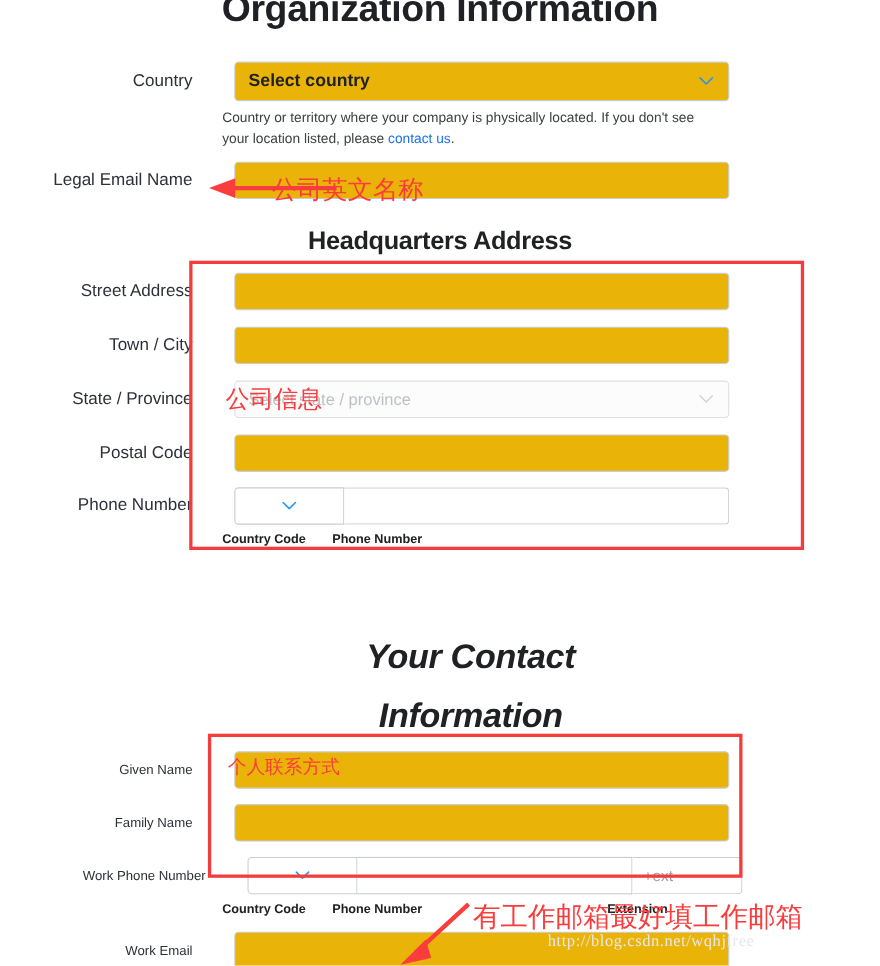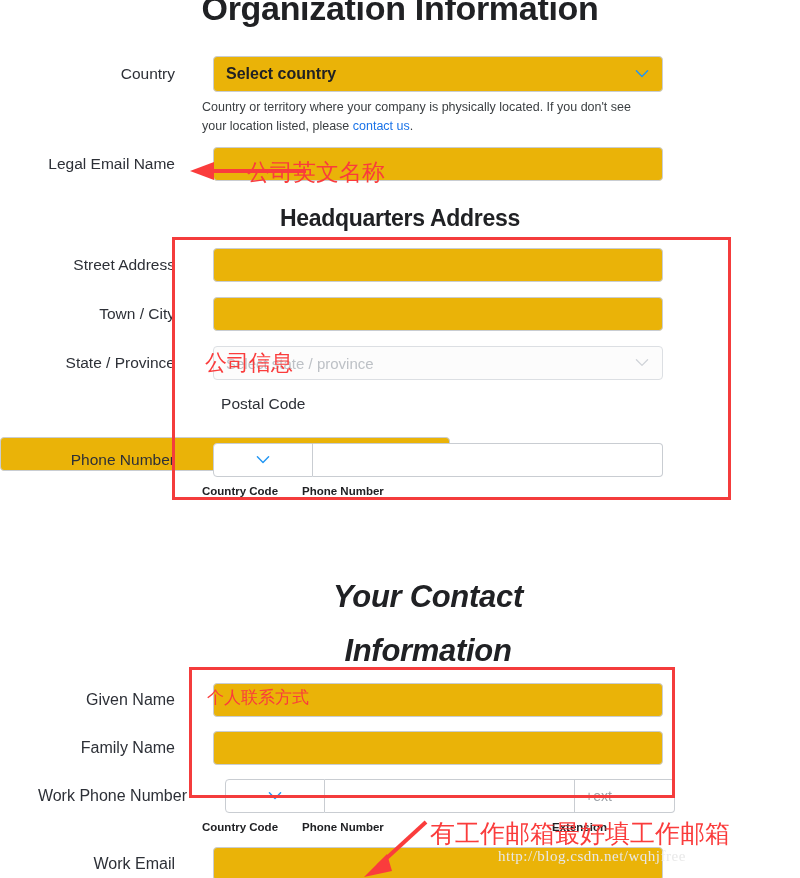--- a/index.html
+++ b/index.html
@@ -58,21 +58,21 @@
   }
   .lbl {
     width: 189px;
     text-align: right;
     padding-right: 14px;
     box-sizing: border-box;
     font-size: 15.5px;
     color: #2d3037;
     white-space: nowrap;
   }
-  .lbl.small { font-size: 16px; }
+  .lbl.small { font-size: 12px; }
 
   .ctrl { position: relative; }
 
   .field {
     box-sizing: border-box;
     width: 450px;
     height: 34px;
     border: 1px solid #c9cdd2;
     border-radius: 4px;
     background: #eab308;
@@ -253,21 +253,21 @@
         <span class="ph">Select state / province</span>
         <span class="chev">
           <svg viewBox="0 0 20 20" width="16" height="16">
               <path d="M3 6 L10 13 L17 6" fill="none" stroke="#cfd3d8" stroke-width="1.6" stroke-linecap="round" stroke-linejoin="round"></path>
             </svg>
         </span>
       </div>
     </div>
   </div>
 
-  <div class="row" style="top:395px; left:0;flex-direction:column;">
+  <div class="row" style="top:395px; left:0;">
     <div class="lbl">Postal Code</div>
     <div class="ctrl">
       <div class="field">
         <span></span>
       </div>
     </div>
   </div>
 
   <div class="row" style="top:443px; left:0;">
     <div class="lbl">Phone Number</div>

